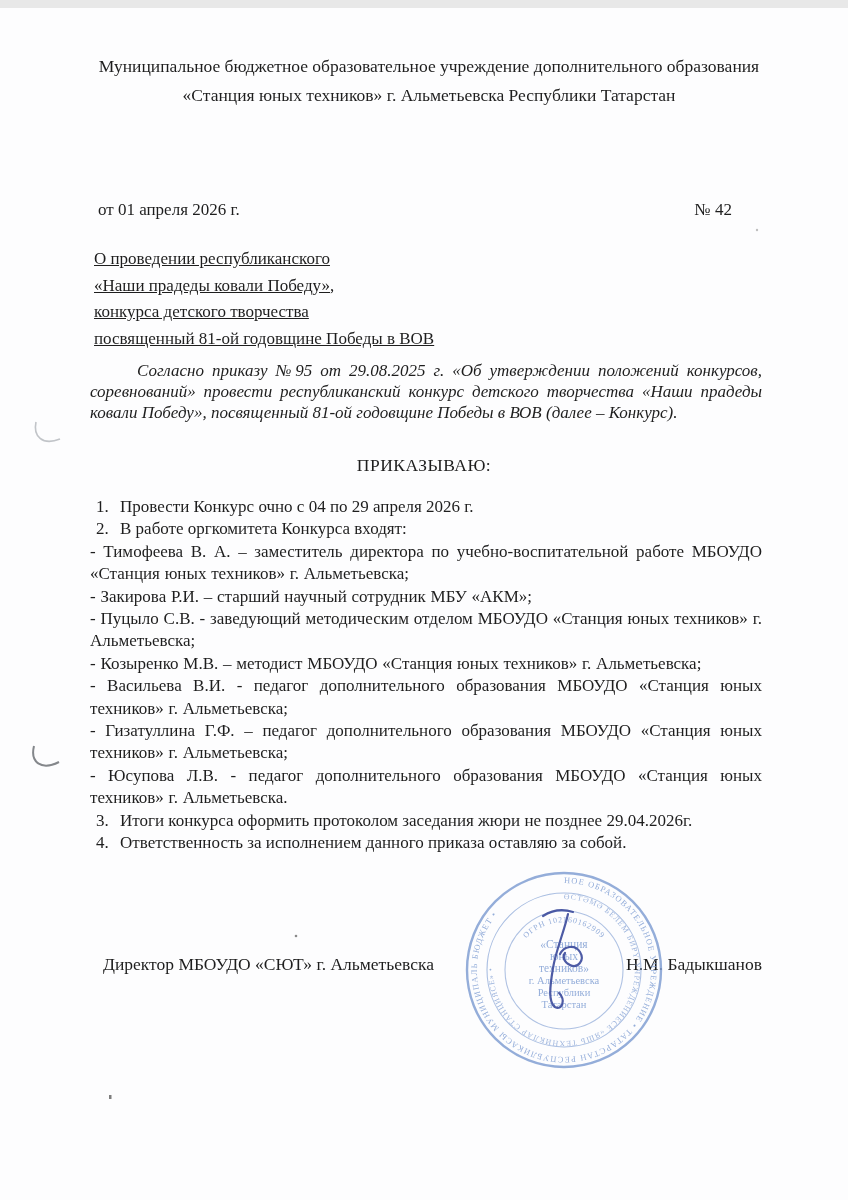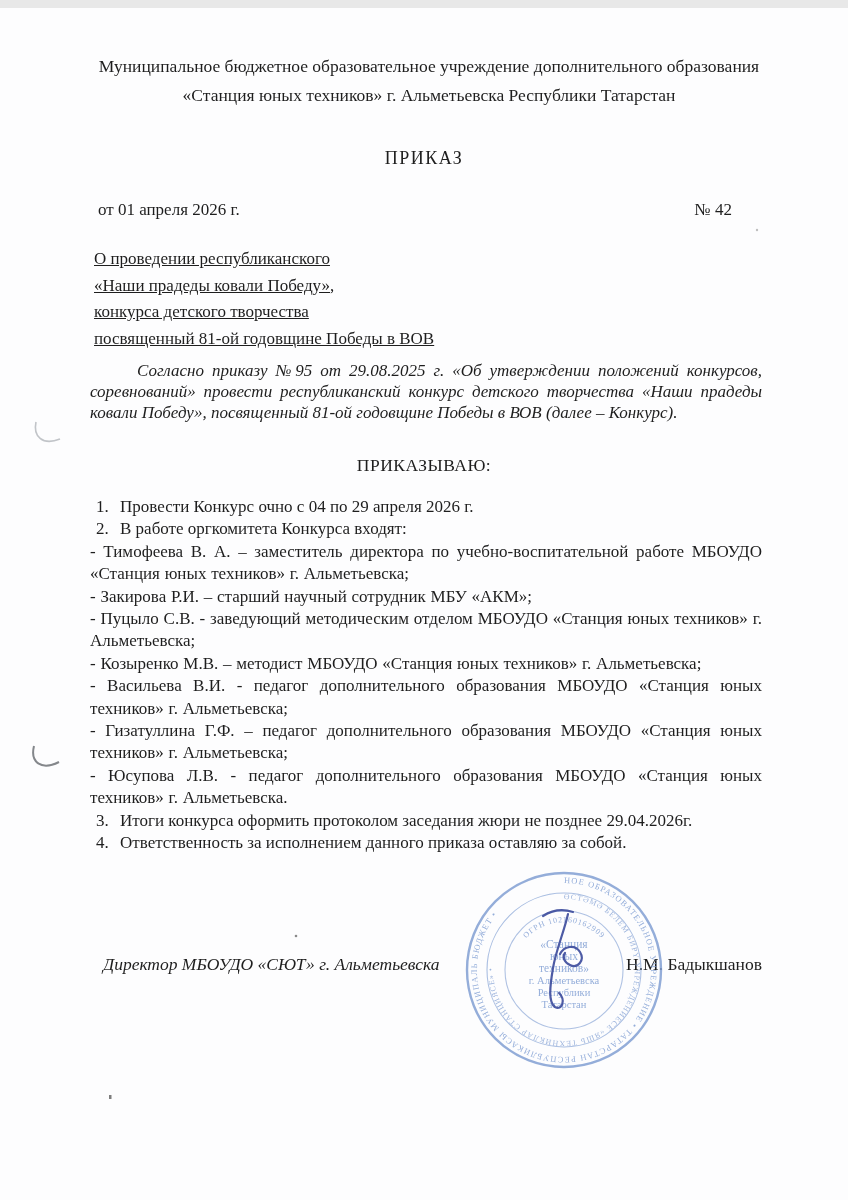--- a/index.html
+++ b/index.html
@@ -56,38 +56,37 @@
   .order-item{display:flex;}
   .order-item .onum{flex:0 0 30px;padding-left:6px;box-sizing:border-box;}
   .order-item .otext{flex:1;text-align:justify;}
   .member{margin:0;text-align:justify;word-spacing:0.5px;}
   
   .signature-row{
     left:90px;right:86px;top:946px;
     display:flex;justify-content:space-between;
     font-size:17.5px;
   }
-  .position-label{margin-left:13px;font-style:italic;}
+  .position-label{margin-left:13px;}
   .signer-name{white-space:nowrap;}
   
   .stamp-svg{left:458px;top:856px;}
   
   .artifacts{left:0;top:0;pointer-events:none;}
 </style>
 </head>
 <body>
 
 <div class="page">
 
   <div class="abs org-header">
     <div>Муниципальное бюджетное образовательное учреждение дополнительного образования</div>
     <div>«Станция юных техников» г. Альметьевска Республики Татарстан</div>
   </div>
 
-  <div class="abs doc-title">ПРИКАЗ</div>
 
   <div class="abs date-row">
     <span>от 01 апреля 2026 г.</span>
     <span class="doc-number">№ 42</span>
   </div>
 
   <div class="abs subject">
 
       <div class="subject-line">О проведении республиканского</div>
 

